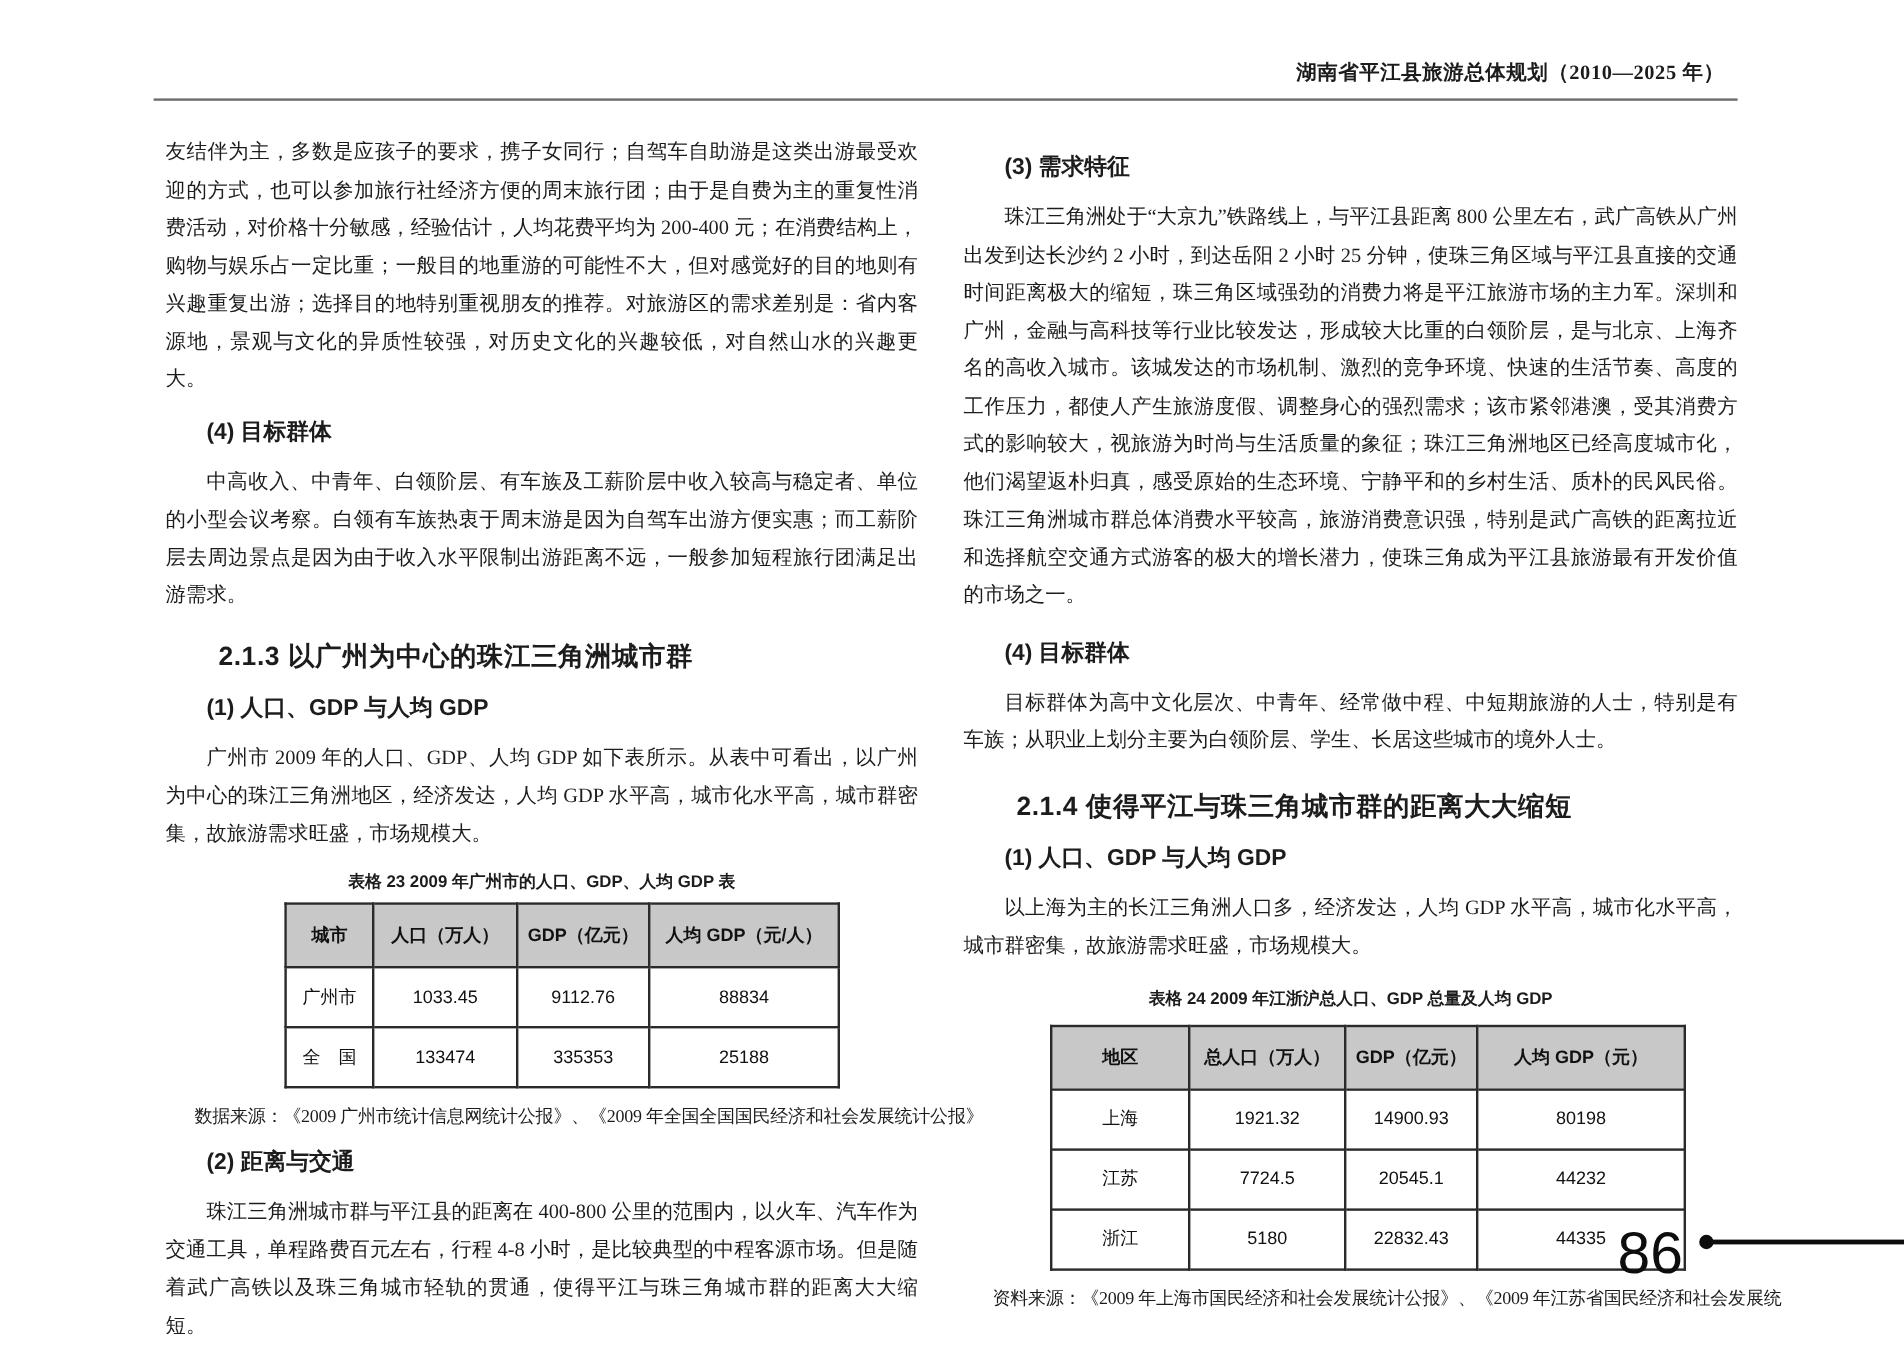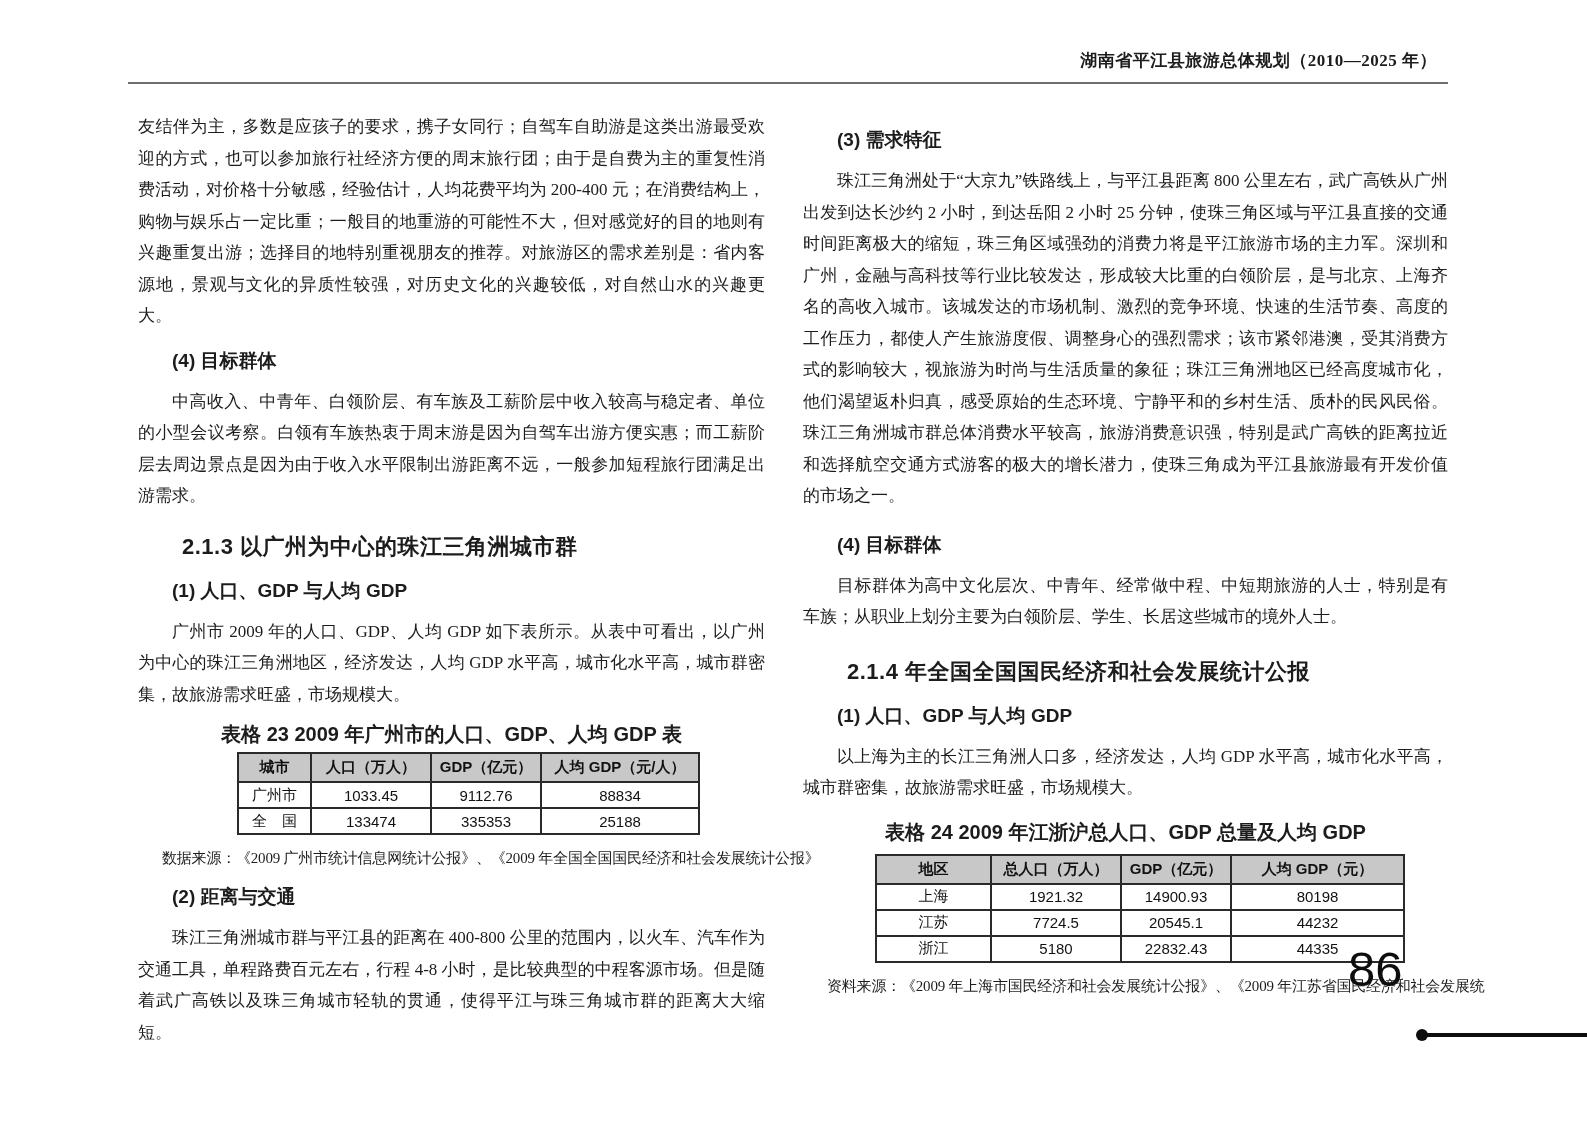--- a/index.html
+++ b/index.html
@@ -29,45 +29,45 @@
     font-family:"Liberation Sans", sans-serif;
   }
   .sub-heading.mt-lg{margin-top:20px;}
   .sub-heading.mt-xl{margin-top:22px;}
   .num-heading{
     margin:20px 0 0 44px;font-size:22px;font-weight:bold;line-height:30px;
     font-family:"Liberation Sans", sans-serif;letter-spacing:.5px;
   }
   .num-heading.mt-xl{margin-top:24px;}
   .caption{
-    margin:14px 0 0 0;font-size:20px;font-weight:bold;text-align:center;line-height:20px;
+    margin:14px 0 0 0;font-size:14px;font-weight:bold;text-align:center;line-height:20px;
     font-family:"Liberation Sans", sans-serif;
   }
   .caption.mt-lg{margin-top:18px;}
   table.doc-table{
     border-collapse:collapse;margin-top:8px;
     font-family:"Liberation Sans", sans-serif;font-size:15px;color:#111;
     table-layout:fixed;
   }
   table.doc-table th, table.doc-table td{
-    border:2px solid #2a2a2a;padding:2px 7px;overflow:hidden;white-space:nowrap;
+    border:2px solid #2a2a2a;padding:14px 7px;overflow:hidden;white-space:nowrap;
   }
   table.doc-table th{
     background:var(--table-header-bg,#c8c8c8);font-weight:bold;text-align:center;height:23px;
   }
   table.doc-table td{height:20px;}
   table.t23{margin-left:99px;width:461px;}
   table.t23 td{text-align:center;}
   table.t24{margin-left:72px;width:528px;margin-top:12px;}
   table.t24 td{text-align:center;}
   .source{
     margin:14px 0 0 24px;font-size:15px;white-space:nowrap;letter-spacing:-0.2px;
   }
   .page-number{
-    position:absolute;left:1348px;top:944px;font-size:49px;line-height:50px;
+    position:absolute;left:1348px;top:1020px;font-size:49px;line-height:50px;
     font-family:"Liberation Sans", sans-serif;color:#0d0d0d;
   }
   .page-dot{
     position:absolute;left:1416px;top:1029px;width:12px;height:12px;border-radius:50%;background:#0d0d0d;
   }
   .page-line{
     position:absolute;left:1426px;top:1033px;width:161px;height:4px;background:#0d0d0d;
   }
 </style>
 </head>
@@ -126,21 +126,21 @@
     <p class="body">珠江三角洲城市群与平江县的距离在 400-800 公里的范围内，以火车、汽车作为交通工具，单程路费百元左右，行程 4-8 小时，是比较典型的中程客源市场。但是随着武广高铁以及珠三角城市轻轨的贯通，使得平江与珠三角城市群的距离大大缩短。</p>
   </div>
 
   <div class="col col-right">
     <div class="sub-heading mt-xl">(3) 需求特征</div>
     <p class="body">珠江三角洲处于“大京九”铁路线上，与平江县距离 800 公里左右，武广高铁从广州出发到达长沙约 2 小时，到达岳阳 2 小时 25 分钟，使珠三角区域与平江县直接的交通时间距离极大的缩短，珠三角区域强劲的消费力将是平江旅游市场的主力军。深圳和广州，金融与高科技等行业比较发达，形成较大比重的白领阶层，是与北京、上海齐名的高收入城市。该城发达的市场机制、激烈的竞争环境、快速的生活节奏、高度的工作压力，都使人产生旅游度假、调整身心的强烈需求；该市紧邻港澳，受其消费方式的影响较大，视旅游为时尚与生活质量的象征；珠江三角洲地区已经高度城市化，他们渴望返朴归真，感受原始的生态环境、宁静平和的乡村生活、质朴的民风民俗。珠江三角洲城市群总体消费水平较高，旅游消费意识强，特别是武广高铁的距离拉近和选择航空交通方式游客的极大的增长潜力，使珠三角成为平江县旅游最有开发价值的市场之一。</p>
 
     <div class="sub-heading mt-lg">(4) 目标群体</div>
     <p class="body">目标群体为高中文化层次、中青年、经常做中程、中短期旅游的人士，特别是有车族；从职业上划分主要为白领阶层、学生、长居这些城市的境外人士。</p>
 
-    <div class="num-heading mt-xl">2.1.4 年全国全国国民经济和社会发展统计公报</div>
+    <div class="num-heading mt-xl">2.1.4 使得平江与珠三角城市群的距离大大缩短</div>
 
     <div class="sub-heading">(1) 人口、GDP 与人均 GDP</div>
     <p class="body">以上海为主的长江三角洲人口多，经济发达，人均 GDP 水平高，城市化水平高，城市群密集，故旅游需求旺盛，市场规模大。</p>
 
     <div class="caption mt-lg">表格 24 2009 年江浙沪总人口、GDP 总量及人均 GDP</div>
     <table class="doc-table t24">
       <colgroup>
           <col style="width:115px">
           <col style="width:130px">
           <col style="width:110px">

